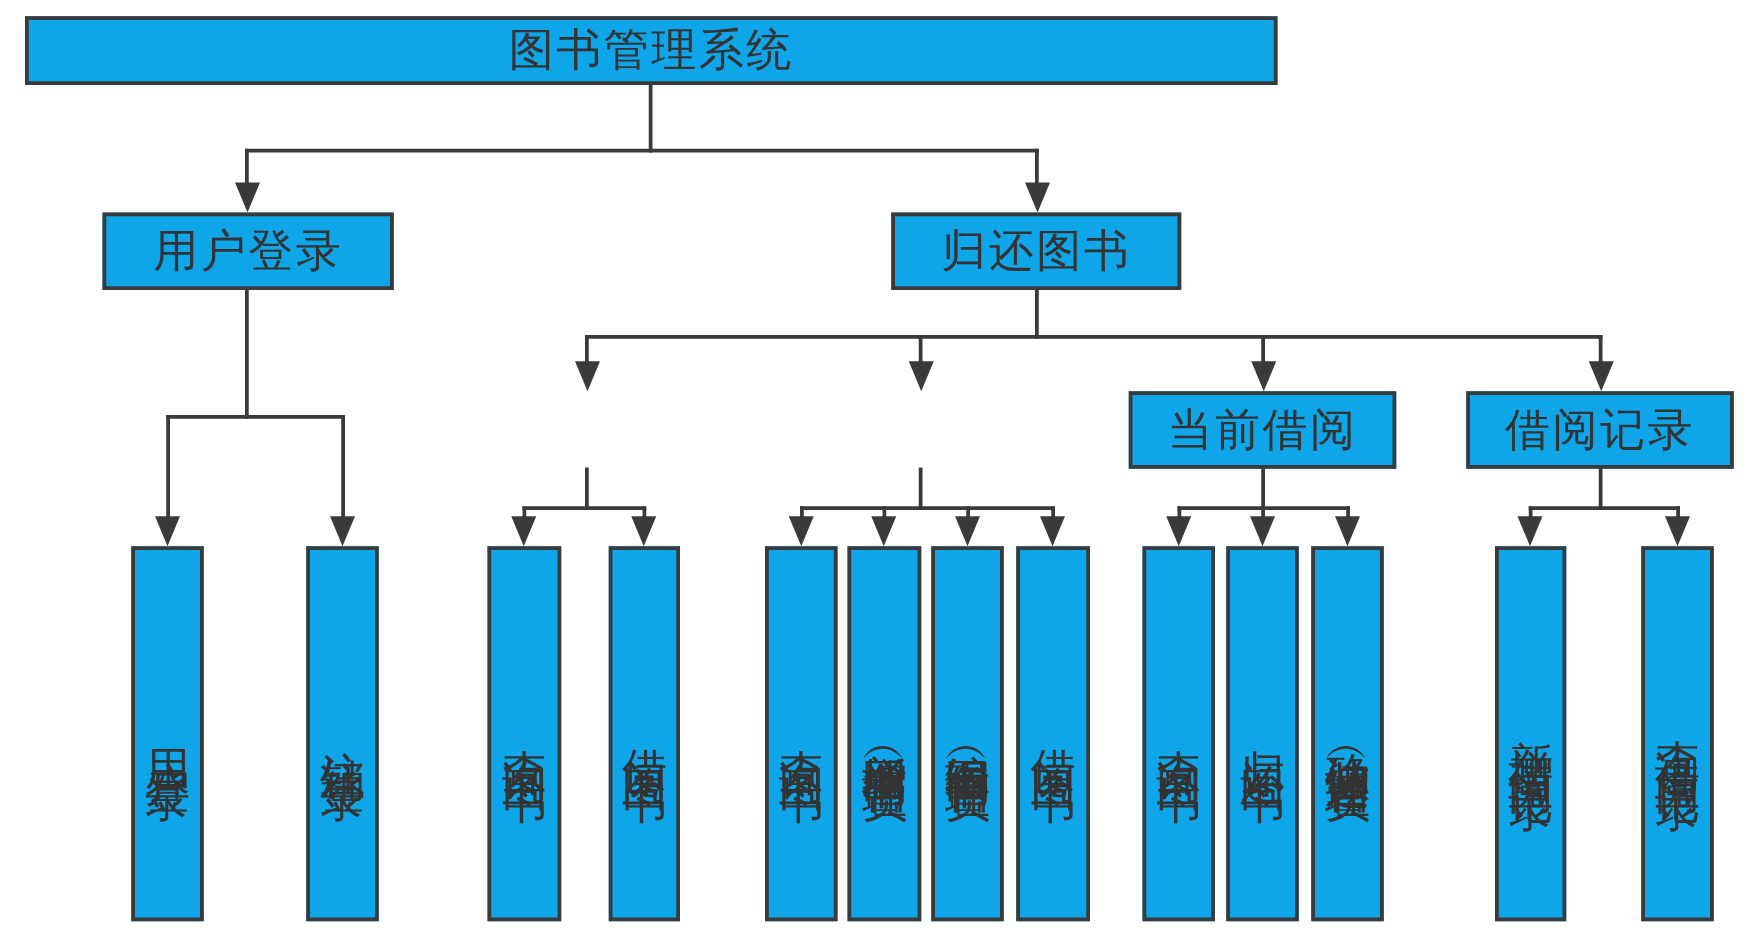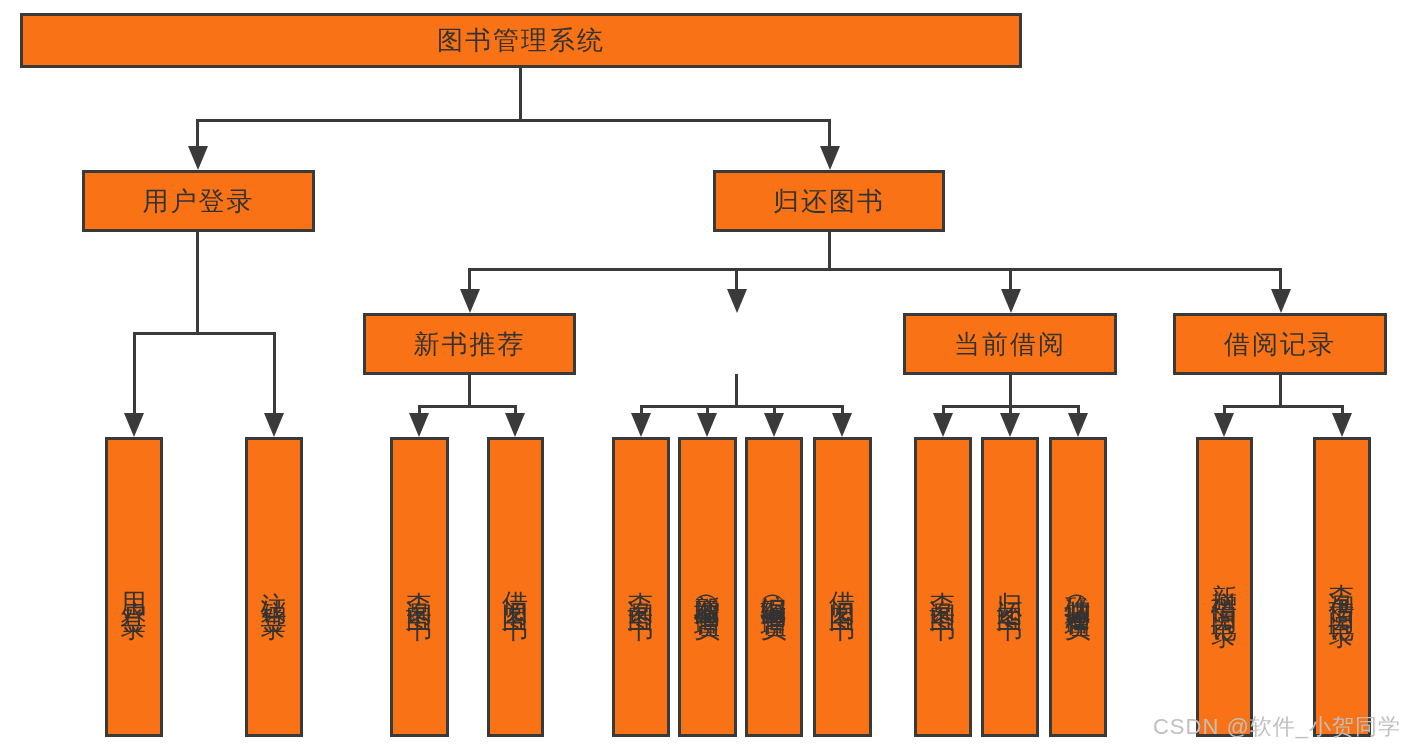--- a/index.html
+++ b/index.html
@@ -7,26 +7,26 @@
     position:relative;
     width:1405px;height:747px;
     background:#ffffff;
     font-family:"Liberation Sans", sans-serif;
     overflow:hidden;
   }
   .box{
     position:absolute;
     box-sizing:border-box;
     border:3px solid #3a3a3a;
-    background:#f97316;
+    background:#0ea5e9;
     display:flex;
     align-items:center;
     justify-content:center;
     color:#333333;
-    font-size:26px;
+    font-size:36px;
     letter-spacing:2px;
     z-index:2;
   }
   .vbox{
     writing-mode:vertical-rl;
     text-orientation:mixed;
     letter-spacing:8px;
     line-height:1;
   }
   .vbox.tight{ letter-spacing:3px; }
@@ -88,23 +88,20 @@
   <div class="hline" style="left:468px;top:268px;width:814px;height:3px"></div>
   <div class="vline" style="left:468px;top:268px;width:3px;height:25px"></div>
   <div class="arrowhead" style="left:460px;top:289px"></div>
   <div class="vline" style="left:735px;top:268px;width:3px;height:25px"></div>
   <div class="arrowhead" style="left:727px;top:289px"></div>
   <div class="vline" style="left:1009px;top:268px;width:3px;height:25px"></div>
   <div class="arrowhead" style="left:1001px;top:289px"></div>
   <div class="vline" style="left:1279px;top:268px;width:3px;height:25px"></div>
   <div class="arrowhead" style="left:1271px;top:289px"></div>
 
-  <div class="box" style="left:363px;top:313px;width:213px;height:62px">
-    <span>新书推荐</span>
-  </div>
   <div class="box" style="left:903px;top:313px;width:214px;height:62px">
     <span>当前借阅</span>
   </div>
   <div class="box" style="left:1173px;top:313px;width:214px;height:62px">
     <span>借阅记录</span>
   </div>
 
   <div class="vline" style="left:468px;top:374px;width:3px;height:34px"></div>
   <div class="hline" style="left:418px;top:405px;width:99px;height:3px"></div>
   <div class="vline" style="left:418px;top:405px;width:3px;height:12px"></div>
@@ -176,15 +173,14 @@
     <span>确认归还（管理员）</span>
   </div>
 
   <div class="box vbox" style="left:1196px;top:437px;width:57px;height:300px">
     <span>新增借阅记录</span>
   </div>
   <div class="box vbox" style="left:1313px;top:437px;width:58px;height:300px">
     <span>查询借阅记录</span>
   </div>
 
-  <div class="watermark">CSDN @软件_小贺同学</div>
 
 </div>
 
 </body></html>

